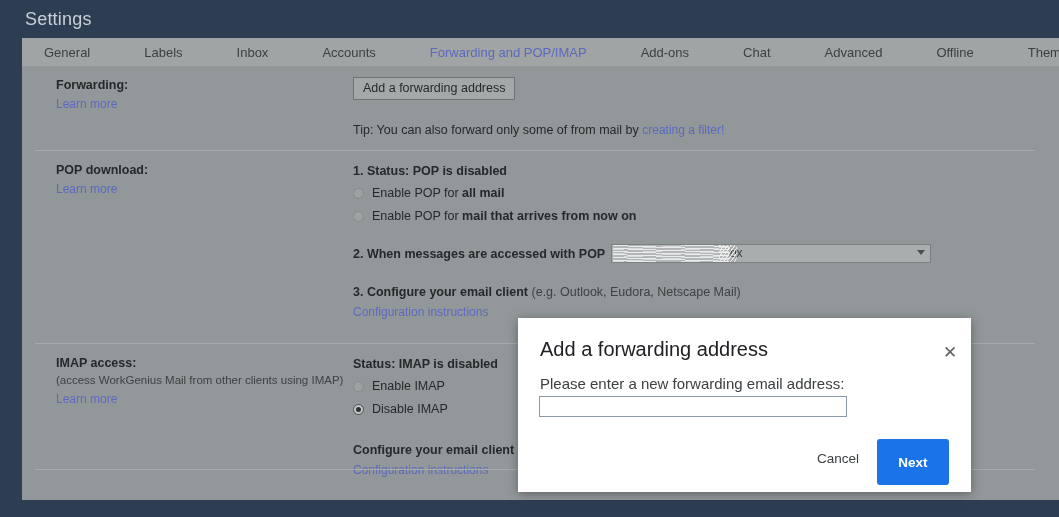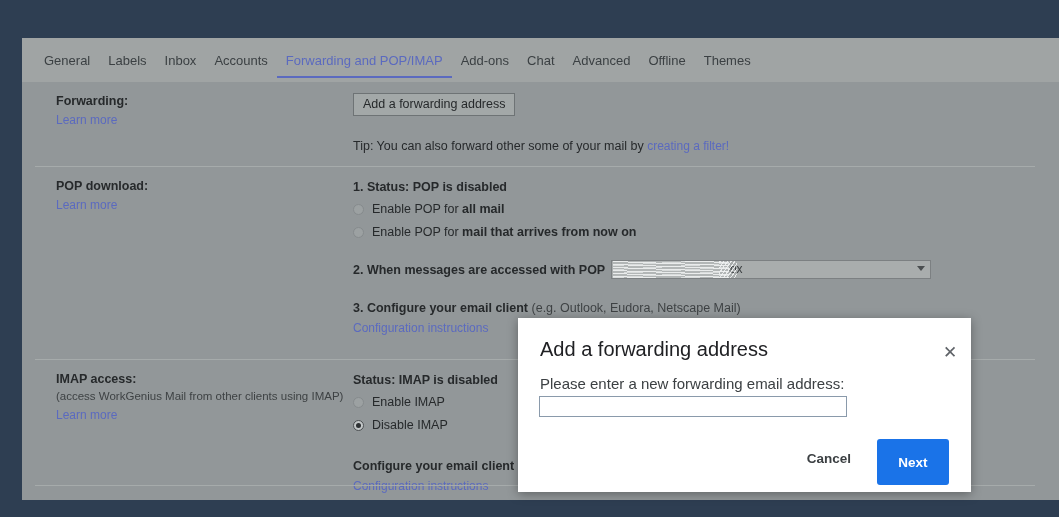--- a/index.html
+++ b/index.html
@@ -38,26 +38,27 @@
   
   #settings-panel {
     position: absolute;
     left: 22px; top: 38px;
     width: 1037px;
     height: 462px;
     background: #929799;
     overflow: hidden;
   }
   #tab-bar {
-    height: 44px;
+    height: 28px;
     background: #a0a4a4;
     display: flex;
     align-items: center;
     padding-left: 13px;
     box-sizing: border-box;
+    gap: 36px;
   }
   .tab {
     font-size: 13px;
     color: #3b4043;
     padding: 0 9px;
     height: 35px;
     line-height: 35px;
     white-space: nowrap;
     box-sizing: border-box;
   }
@@ -254,29 +255,28 @@
     border: 1px solid #8a9aab;
     box-sizing: border-box;
     font-size: 13px;
     color: #202124;
     padding: 0 5px;
     background: #fff;
     outline: none;
   }
   #modal .m-cancel {
     position: absolute;
-    right: 114px; top: 140px;
+    right: 106px; top: 140px;
     transform: translateY(-50%);
     font-size: 13.5px;
     color: #3c4043;
     cursor: pointer;
     background: none;
     border: none;
     font-family: inherit;
-    font-weight: bold;
   }
   #modal .m-next {
     position: absolute;
     left: 877px;
     left: auto;
     right: 22px; top: 121px;
     width: 72px; height: 46px;
     background: #1a73e8;
     color: #fff;
     border: none;
@@ -294,20 +294,23 @@
     width: 1037px; height: 462px;
     background: rgba(120,126,128,0.0);
     pointer-events: none;
   }
 </style>
 </head>
 <body>
 
 <div id="app-window">
 
+  <div id="title-bar">
+    <span class="title">Settings</span>
+  </div>
 
   <div id="settings-panel">
 
     <div id="tab-bar">
       <div class="tab">General</div>
       <div class="tab">Labels</div>
       <div class="tab">Inbox</div>
       <div class="tab">Accounts</div>
       <div class="tab active">Forwarding and POP/IMAP</div>
       <div class="tab">Add-ons</div>
@@ -320,21 +323,21 @@
     <div id="settings-content">
 
       <div class="section" style="padding-top:10px;">
         <div class="sec-label">
           <div class="hdr">Forwarding:</div>
           <div class="link">Learn more</div>
         </div>
         <div class="sec-body">
           <div class="btn-classic">Add a forwarding address</div>
           <div class="tip">
-            <span>Tip: You can also forward other some of your mail by </span><span class="link">creating a filter!</span>
+            <span>Tip: You can also forward only some of from mail by </span><span class="link">creating a filter!</span>
           </div>
         </div>
       </div>
 
       <div class="section" style="margin-top:10px;">
         <div class="sec-label">
           <div class="hdr">POP download:</div>
           <div class="link">Learn more</div>
         </div>
         <div class="sec-body">

